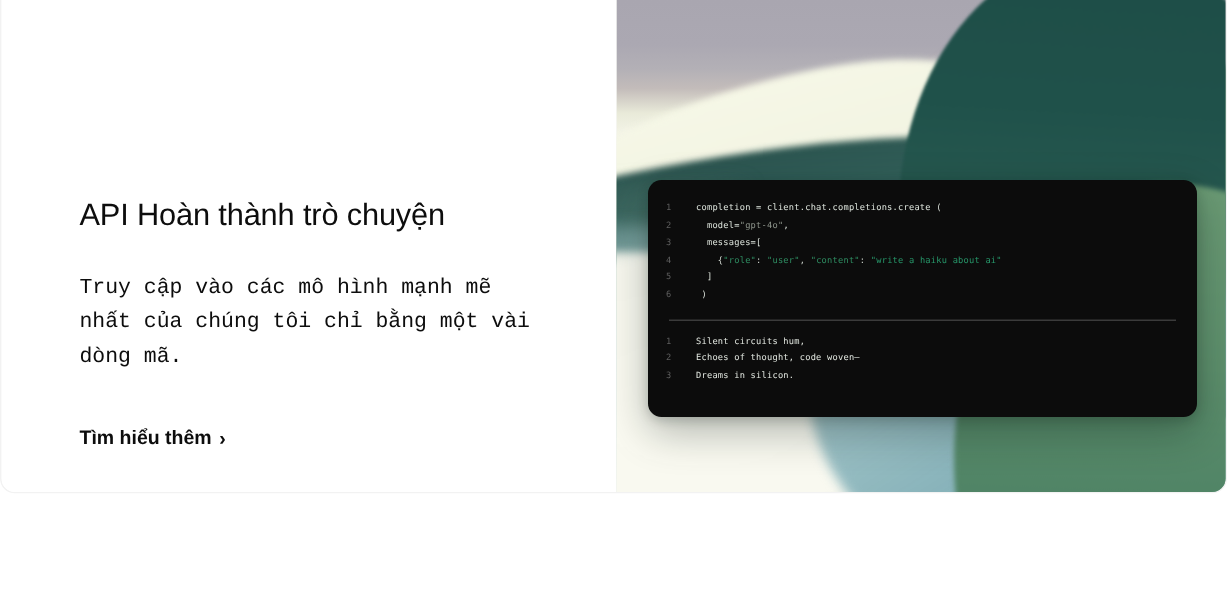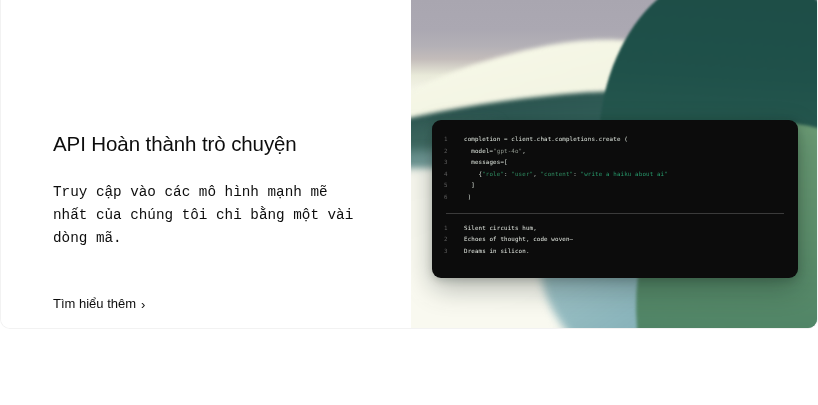--- a/index.html
+++ b/index.html
@@ -62,27 +62,27 @@
     color: #0d0d0d;
     font-weight: 400;
     max-width: 315px;
     font-family: Liberation Mono, monospace;
   }
 
   .learn-more {
     display: inline-flex;
     align-items: center;
     gap: 5px;
-    margin-top: 46px;
+    margin-top: 34px;
     font-size: 13px;
     line-height: 16px;
     color: #0d0d0d;
     text-decoration: none;
     cursor: pointer;
-    font-weight: 400;
+    font-weight: 700;
   }
   .learn-more .chev {
     display: inline-block;
     font-size: 13px;
     line-height: 1;
     color: #0d0d0d;
     transform: translateY(-0.5px);
   }
 
   

